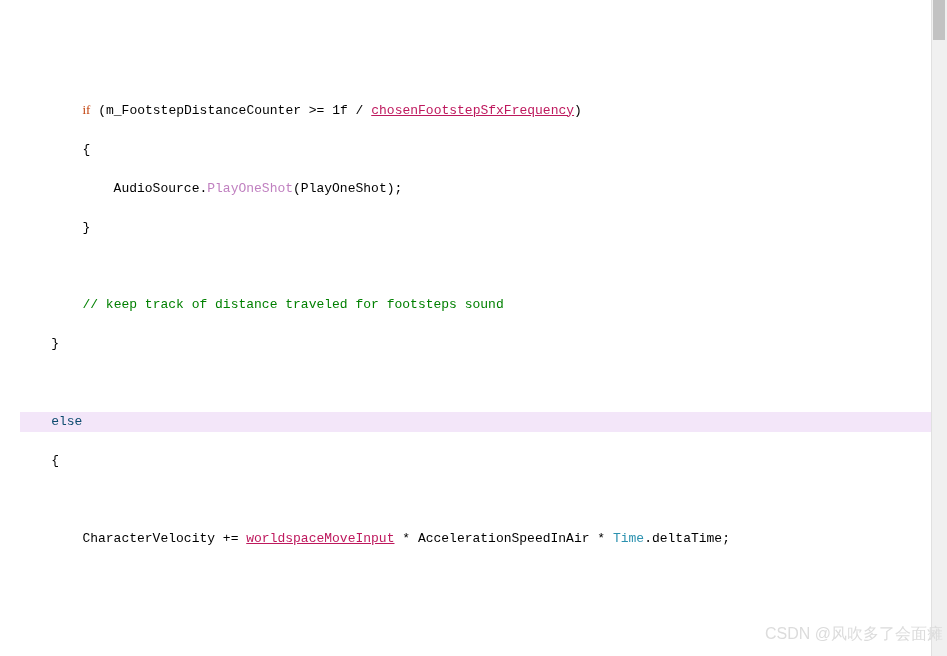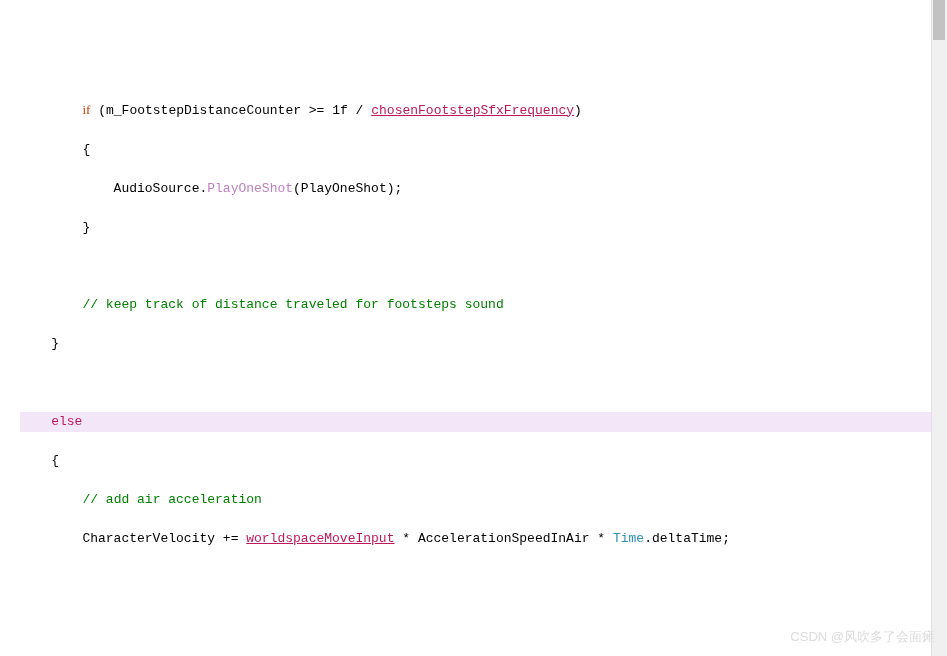--- a/index.html
+++ b/index.html
@@ -17,32 +17,32 @@
     }
     .editor {
       padding: 2px 0 2px 20px;
       position: relative;
     }
     .line {
       display: block;
       min-height: 19px;
     }
     .kw { color: #c2410c; font-family: Liberation Serif, serif; }
-    .kw-else { color: #be185d; }
+    .kw-else { color: #0c4a6e; }
     .hl { background: #f3e6f9; }
     .type { color: #2b91af; }
     .method { color: #c080c0; }
     .var-u { color: #be185d; text-decoration: underline; }
     .comment { color: #008000; }
     .watermark {
       position: absolute;
       bottom: 10px;
-      right: 12px;
+      right: 4px;
       color: #dcdcdc;
-      font-size: 13px;
+      font-size: 16px;
       font-family: 'Microsoft YaHei', sans-serif;
     }
     .scrollbar-v {
       position: absolute;
       right: 0;
       top: 0;
       bottom: 0;
       width: 16px;
       background: #f0f0f0;
       border-left: 1px solid #e0e0e0;
@@ -65,21 +65,21 @@
 <span class="line"><span>        </span><span class="kw">if</span><span> (m_FootstepDistanceCounter &gt;= 1f / </span><span class="var-u">chosenFootstepSfxFrequency</span><span>)</span></span>
 <span class="line"><span>        {</span></span>
 <span class="line"><span>            AudioSource.</span><span class="method">PlayOneShot</span><span>(PlayOneShot);</span></span>
 <span class="line"><span>        }</span></span>
 <span class="line"><span></span></span>
 <span class="line"><span>        </span><span class="comment">// keep track of distance traveled for footsteps sound</span></span>
 <span class="line"><span>    }</span></span>
 <span class="line"><span>    </span></span>
 <span class="line hl"><span>    </span><span class="kw-else">else</span></span>
 <span class="line"><span>    {</span></span>
-<span class="line"><span>        </span><span class="comment">// add air acceleration</span></span>
+<span class="line"><span>        </span></span>
 <span class="line"><span>        CharacterVelocity += </span><span class="var-u">worldspaceMoveInput</span><span> * AccelerationSpeedInAir * </span><span class="type">Time</span><span>.deltaTime;</span></span>
 <span class="line"><span></span></span>
 
 
 
 
 
 
 
 

